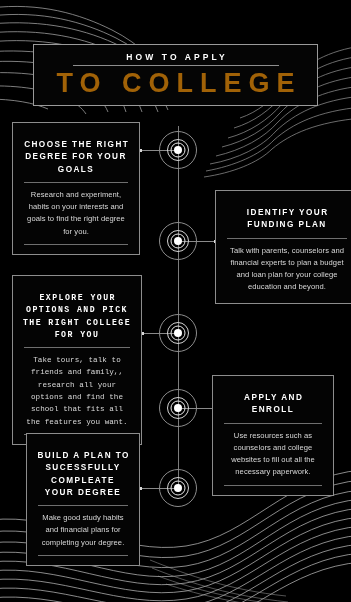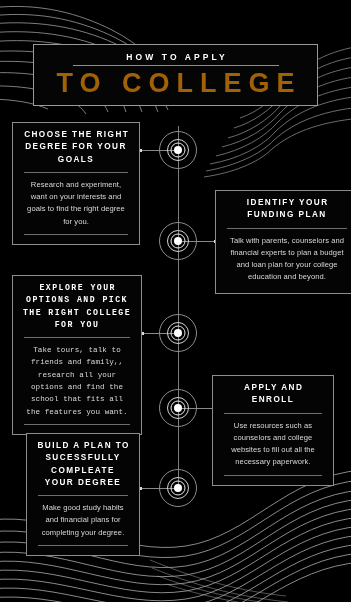--- a/index.html
+++ b/index.html
@@ -96,21 +96,21 @@
     width:3px; height:3px;
     background:#d8d8d8;
     z-index:4;
   }
 
   
   .card {
     position:absolute;
     border:1px solid #8d8d8d;
     background:#040404;
-    padding:6px 9px 9px;
+    padding:16px 9px 9px;
     z-index:5;
   }
   .card h3 {
     font-size:8.2px;
     line-height:1.5;
     letter-spacing:1.45px;
     font-weight:bold;
     text-align:center;
     color:#ffffff;
     text-indent:1.4px;
@@ -238,21 +238,21 @@
   <div class="node" style="left:178px; top:488px;">
     <span class="ring r1"></span>
     <span class="ring r2"></span>
     <span class="ring r3"></span>
     <span class="dot"></span>
   </div>
 
   <div class="card" id="card-1">
     <h3>CHOOSE THE RIGHT DEGREE FOR YOUR GOALS</h3>
     <div class="rule"></div>
-    <p>Research and experiment, want on your interests and goals to find the right degree for you.</p>
+    <p>Research and experiment, habits on your interests and goals to find the right degree for you.</p>
     <div class="rule bottom"></div>
   </div>
 
   <div class="card" id="card-2">
     <h3>IDENTIFY YOUR FUNDING PLAN</h3>
     <div class="rule"></div>
     <p>Talk with parents, counselors and financial experts to plan a budget and loan plan for your college education and beyond.</p>
   </div>
 
   <div class="card" id="card-3">

